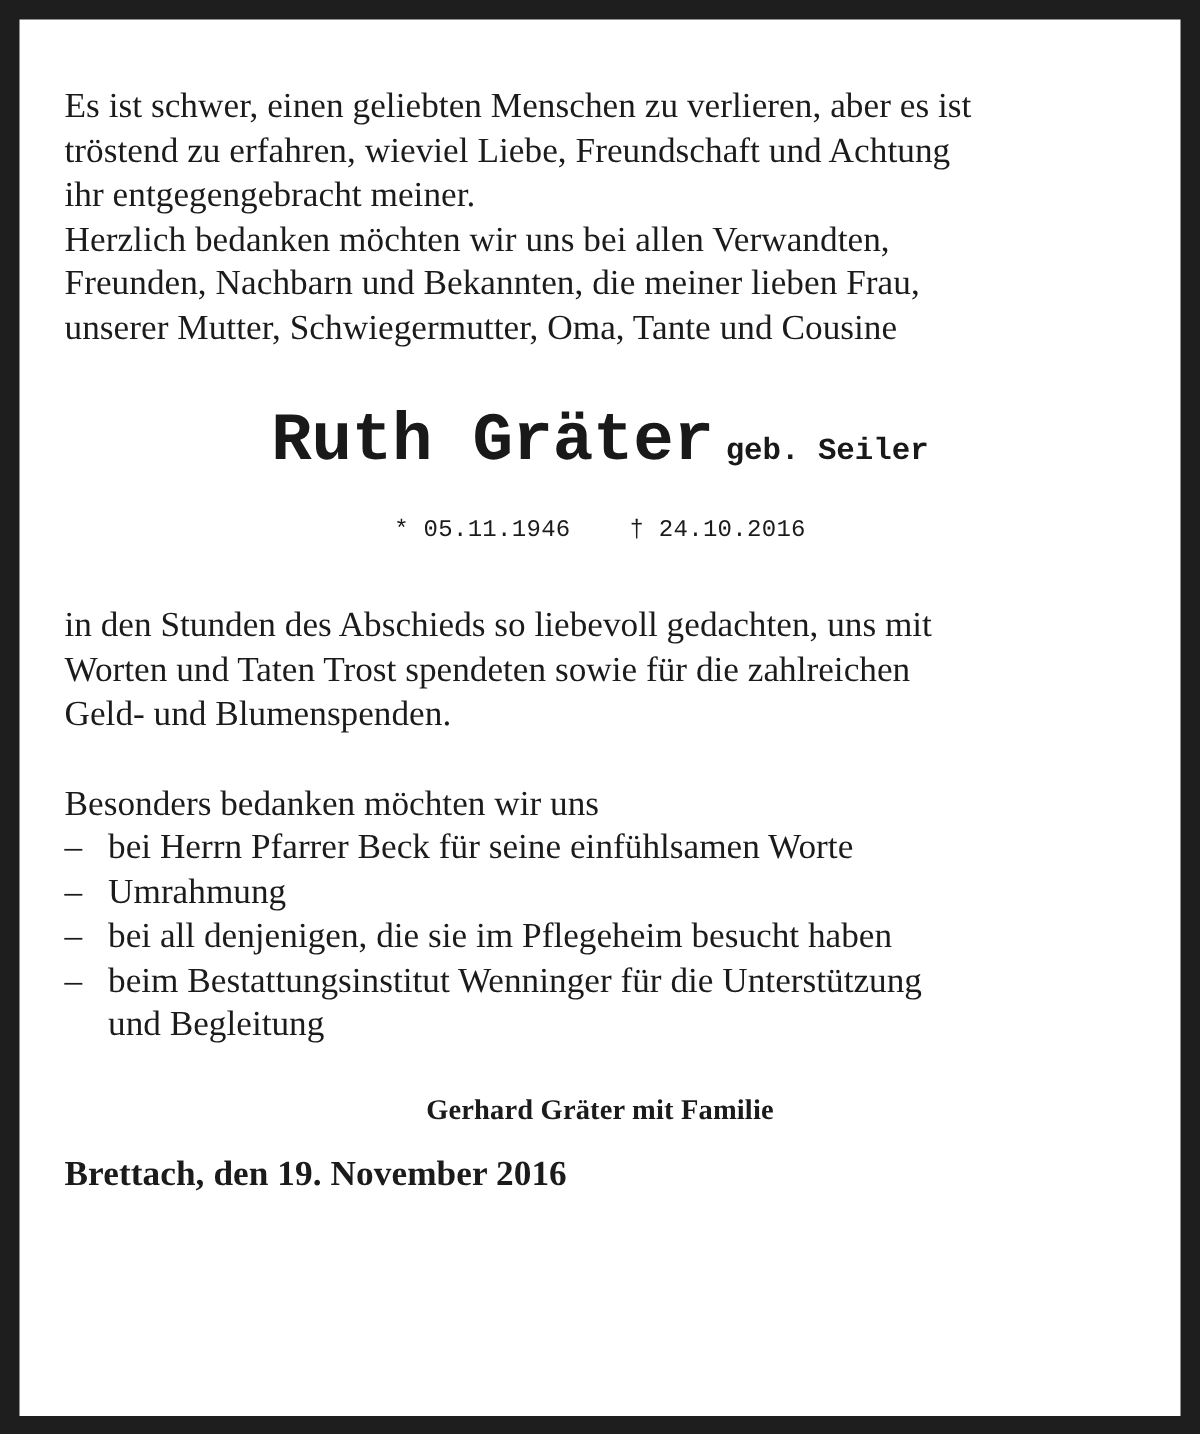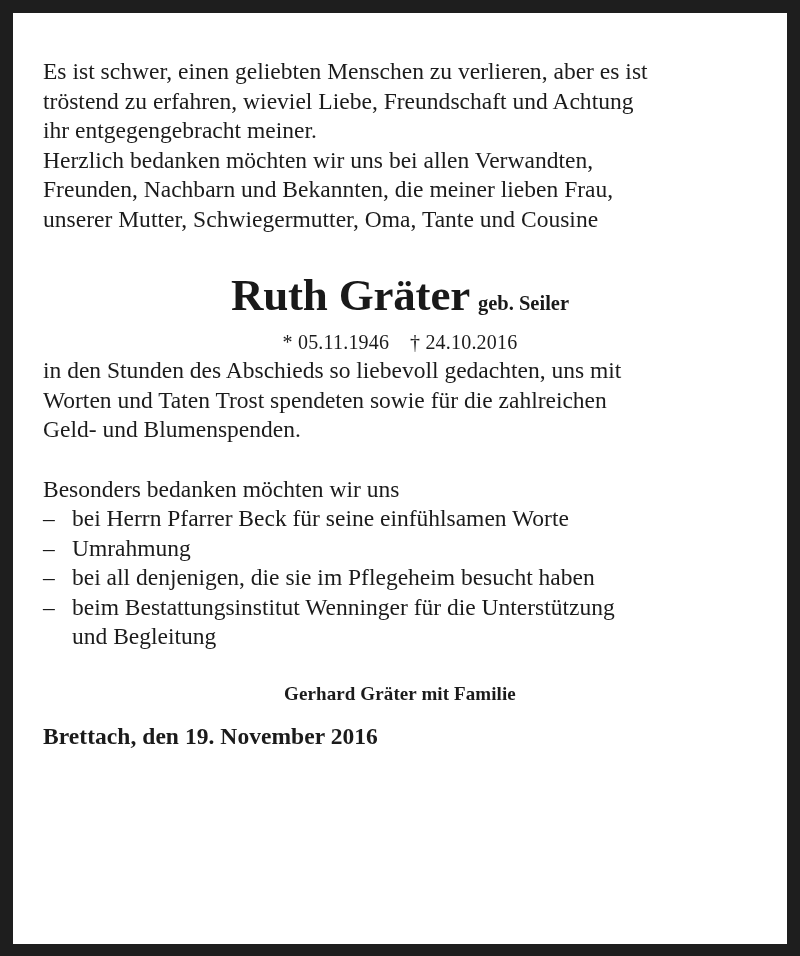--- a/index.html
+++ b/index.html
@@ -54,20 +54,21 @@
     letter-spacing: 0.02px;
   }
   .para-line {
     white-space: nowrap;
   }
 
   
   .name-block {
     text-align: center;
     margin-top: 36px;
+    font-family: Liberation Mono, monospace;
   }
   .name-line {
     display: block;
     white-space: nowrap;
   }
   .deceased-name {
     font-size: 45px;
     font-weight: bold;
     line-height: 50px;
     letter-spacing: -0.2px;
@@ -77,29 +78,30 @@
     font-size: 20.5px;
     font-weight: bold;
     line-height: 50px;
     letter-spacing: 0px;
     color: #191919;
     padding-left: 8px;
     vertical-align: baseline;
   }
   .life-dates {
     display: block;
-    margin-top: 0;
-    font-size: 20px;
+    margin-top: 12px;
+    font-size: 16px;
     line-height: 28px;
     letter-spacing: 0.2px;
     white-space: pre;
   }
 
   
   .mid-block {
+    margin-top: 36px;
     font-size: 23.5px;
     line-height: 29.5px;
   }
 
   
   .thanks-block {
     margin-top: 30px;
     font-size: 23.5px;
     line-height: 29.5px;
   }

